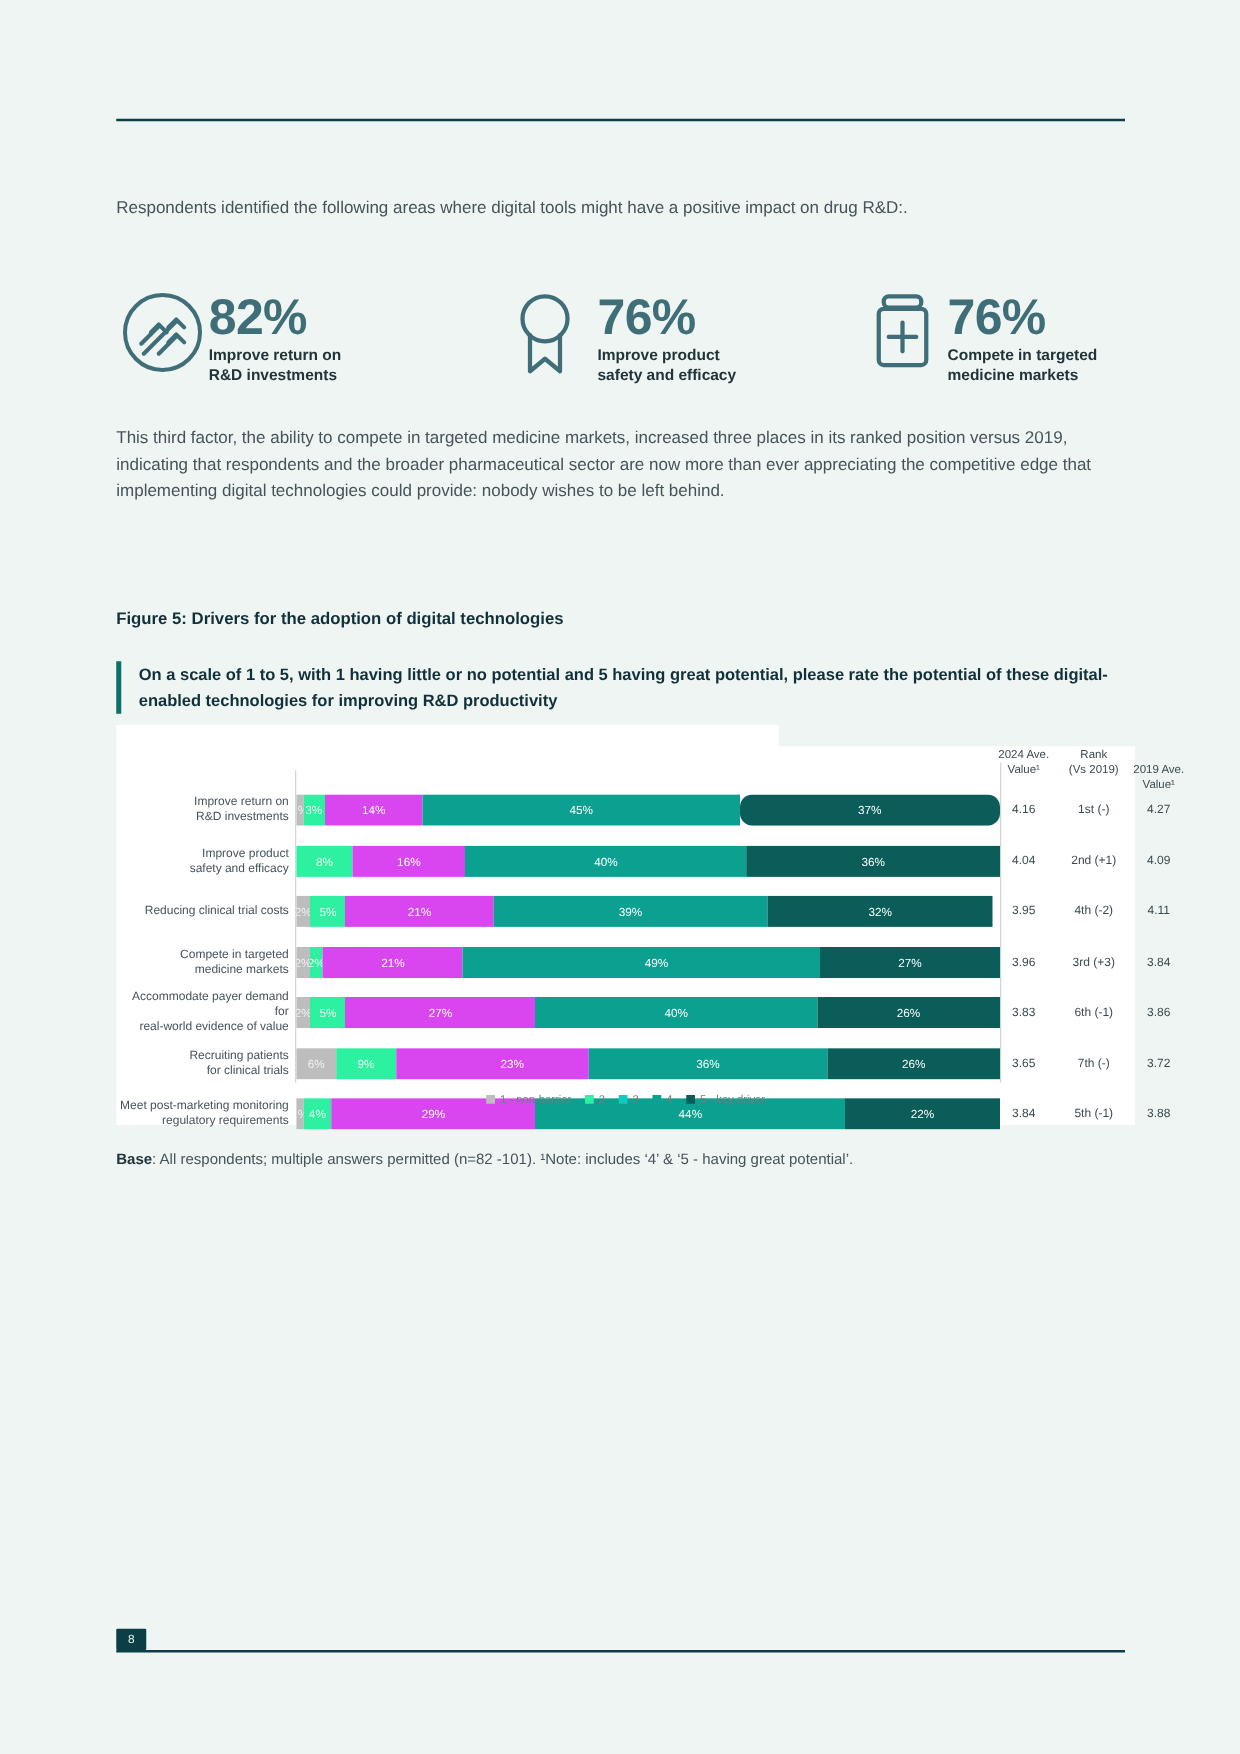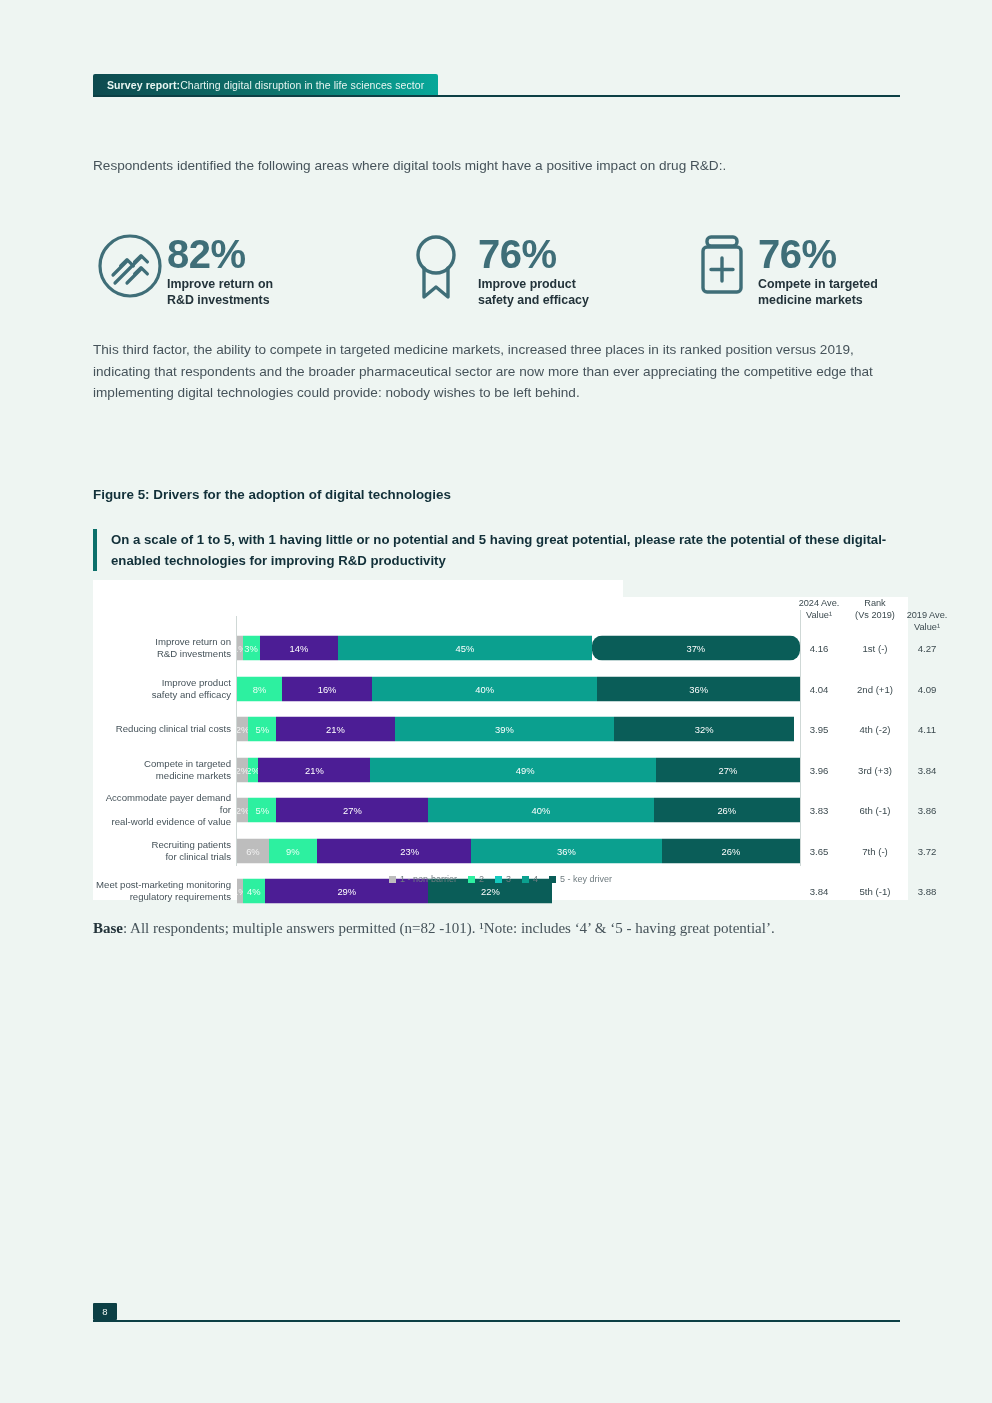--- a/index.html
+++ b/index.html
@@ -181,21 +181,21 @@
     display: flex;
     align-items: center;
     justify-content: center;
     font-size: 9.4px;
     color: #ffffff;
     overflow: hidden;
     white-space: nowrap;
   }
   .seg.s1 { background: #bdbdbd; color: #f2f2f2; }
   .seg.s2 { background: #2df0a0; color: #eafff5; }
-  .seg.s3 { background: #4c1d95; }
+  .seg.s3 { background: #d946ef; }
   .seg.s4 { background: #0ba08f; }
   .seg.s5 { background: #0a5d58; }
 
   .cell {
     position: absolute;
     top: 50%;
     transform: translateY(-50%);
     text-align: center;
     font-size: 9.6px;
     color: #3c4a4f;
@@ -227,23 +227,22 @@
     gap: 11px;
     font-size: 9px;
     color: #707c80;
   }
   .lg { display: flex; align-items: center; gap: 4px; }
   .lg-sw { width: 7px; height: 7px; display: inline-block; }
 
   .base-note {
     position: absolute;
     left: 93px; top: 920px;
-    font-size: 15px;
+    font-size: 12px;
     color: #46535a;
-    font-family: Liberation Serif, serif;
   }
   .base-note b { font-weight: 700; color: #23333a; }
 
   
   .foot {
     position: absolute;
     left: 93px; top: 1303px;
     width: 807px; height: 20px;
   }
   .foot-num {
@@ -260,24 +259,20 @@
     position: absolute;
     left: 0; top: 17px;
     width: 807px; height: 2px;
     background: #0c3f45;
   }
 </style>
 </head>
 <body>
 
 <div class="hdr-wrap">
-  <div class="hdr-banner">
-    <b>Survey report:</b>
-      <span> Charting digital disruption in the life sciences sector</span>
-  </div>
   <div class="hdr-rule"></div>
 </div>
 
 <div class="intro">Respondents identified the following areas where digital tools might have a positive impact on drug R&amp;D:.</div>
 
 <div class="stats">
 
   <div class="stat stat-1">
     <div class="stat-ico">
       <svg viewBox="0 0 74 78" width="74" height="78" fill="none" stroke="currentColor" stroke-width="3.2">
@@ -429,20 +424,21 @@
         <div class="cell c-rank">7th (-)</div>
         <div class="cell c-2019">3.72</div>
       </div>
       <div class="row">
         <div class="row-label">Meet post-marketing monitoring
 regulatory requirements</div>
         <div class="bar">
           <div class="seg s1" style="width: 1%;">1%</div>
           <div class="seg s2" style="width: 4%;">4%</div>
           <div class="seg s3" style="width: 29%;">29%</div>
+          <div class="seg s4" style="width: 44%;">44%</div>
           <div class="seg s5" style="width: 22%;">22%</div>
         </div>
         <div class="cell c-2024">3.84</div>
         <div class="cell c-rank">5th (-1)</div>
         <div class="cell c-2019">3.88</div>
       </div>
     </div>
 
   <div class="legend" id="chart-legend">
       <span class="lg">

